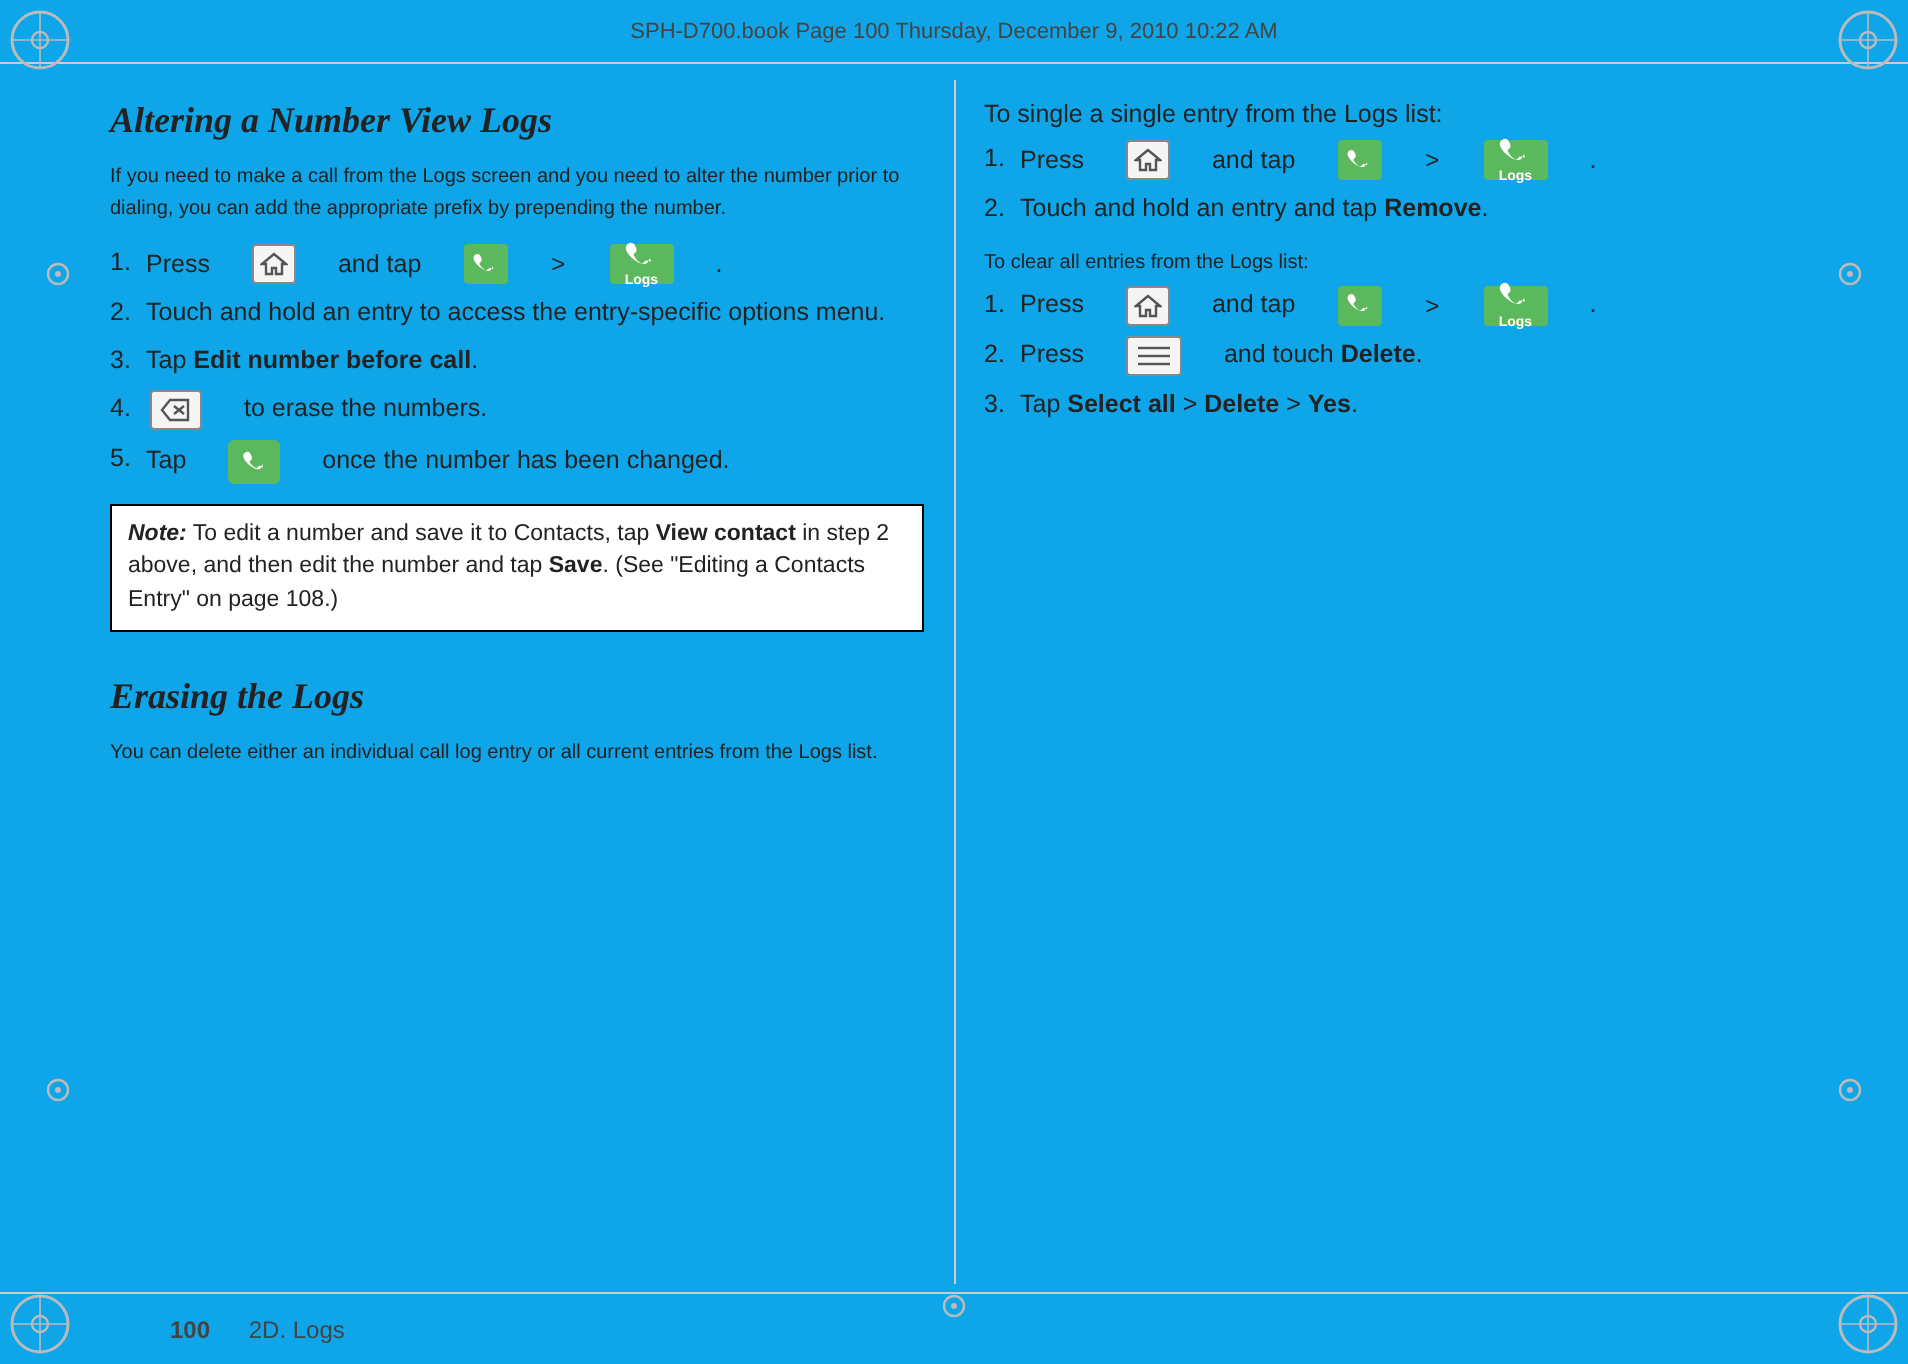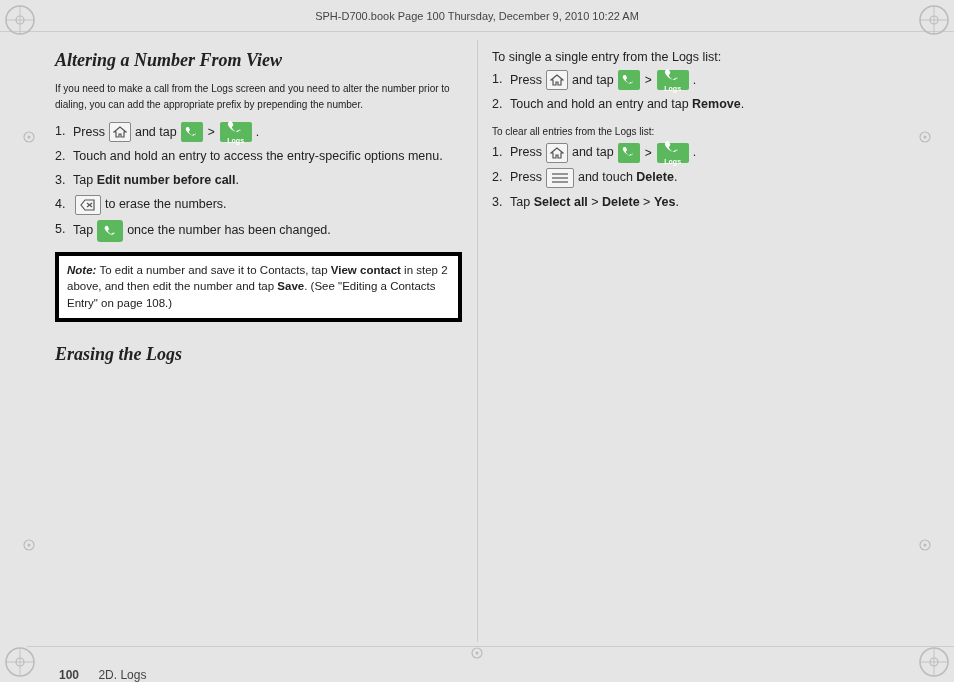--- a/index.html
+++ b/index.html
@@ -11,21 +11,21 @@
       font-family: Arial, Helvetica, sans-serif;
       font-size: 13px;
       color: #222;
       overflow: hidden;
       position: relative;
     }
 
     .page-container {
       width: 954px;
       height: 682px;
-      background: #e5e5e5;
+      background: #0ea5e9;
       position: relative;
     }
 
     
     .header-bar {
       position: absolute;
       top: 0; left: 0; right: 0;
       height: 32px;
       border-bottom: 1px solid #ccc;
       display: flex;
@@ -118,21 +118,21 @@
     .step-num {
       min-width: 18px;
       font-size: 12.5px;
     }
 
     .step-content {
       flex: 1;
       display: flex;
       flex-wrap: wrap;
       align-items: center;
-      gap: 2px;
+      gap: 19px;
     }
 
     
     .icon-home {
       display: inline-flex;
       align-items: center;
       justify-content: center;
       width: 22px;
       height: 20px;
       border: 1px solid #888;
@@ -239,45 +239,44 @@
       fill: white;
     }
 
     .gt {
       margin: 0 1px;
       font-size: 12px;
     }
 
     
     .note-box {
-      border: 4px solid #000000;
+      border: 1px solid #000000;
       padding: 6px 8px;
       font-size: 11.5px;
       line-height: 1.45;
       margin-top: 8px;
       background: #fff;
     }
 
     .note-box .note-label {
       font-style: italic;
       font-weight: bold;
     }
 
     
     .footer-bar {
       position: absolute;
       bottom: 0; left: 0; right: 0;
       height: 36px;
       border-top: 1px solid #ccc;
       display: flex;
-      align-items: flex-end;
-      padding: 0 32px;
+      align-items: center;
+      padding: 0 85px;
       font-size: 12px;
       color: #444;
-      margin-left: 27px;
     }
 
     .footer-page {
       font-weight: bold;
     }
 
     .divider-line {
       width: 1px;
       background: #ccc;
       position: absolute;
@@ -359,21 +358,21 @@
         <circle cx="7" cy="7" r="1.5" fill="#bbb"></circle>
       </svg>
   </div>
 
   <div class="divider-line"></div>
 
   <div class="content-area">
 
     <div class="left-col">
 
-      <div class="section-title">Altering a Number From View</div>
+      <div class="section-title">Altering a Number View Logs</div>
 
       <p class="section-body">If you need to make a call from the Logs screen and you need to alter the number prior to dialing, you can add the appropriate prefix by prepending the number.</p>
 
       <ol class="step-list">
 
         <li>
           <span class="step-num">1.</span>
           <span class="step-content">
             <span>Press</span>
             <span class="icon-home">
@@ -443,20 +442,21 @@
 
       </ol>
 
       <div class="note-box">
         <span class="note-label">Note:</span>
         <span> To edit a number and save it to Contacts, tap <strong>View contact</strong> in step 2 above, and then edit the number and tap <strong>Save</strong>. (See "Editing a Contacts Entry" on page 108.)</span>
       </div>
 
       <div style="margin-top: 22px;">
         <div class="section-title">Erasing the Logs</div>
+        <p class="section-body">You can delete either an individual call log entry or all current entries from the Logs list.</p>
       </div>
 
     </div>
 
     <div class="right-col">
 
       <p style="font-size:12.5px; margin-bottom:6px;">To single a single entry from the Logs list:</p>
 
       <ol class="step-list">
 

